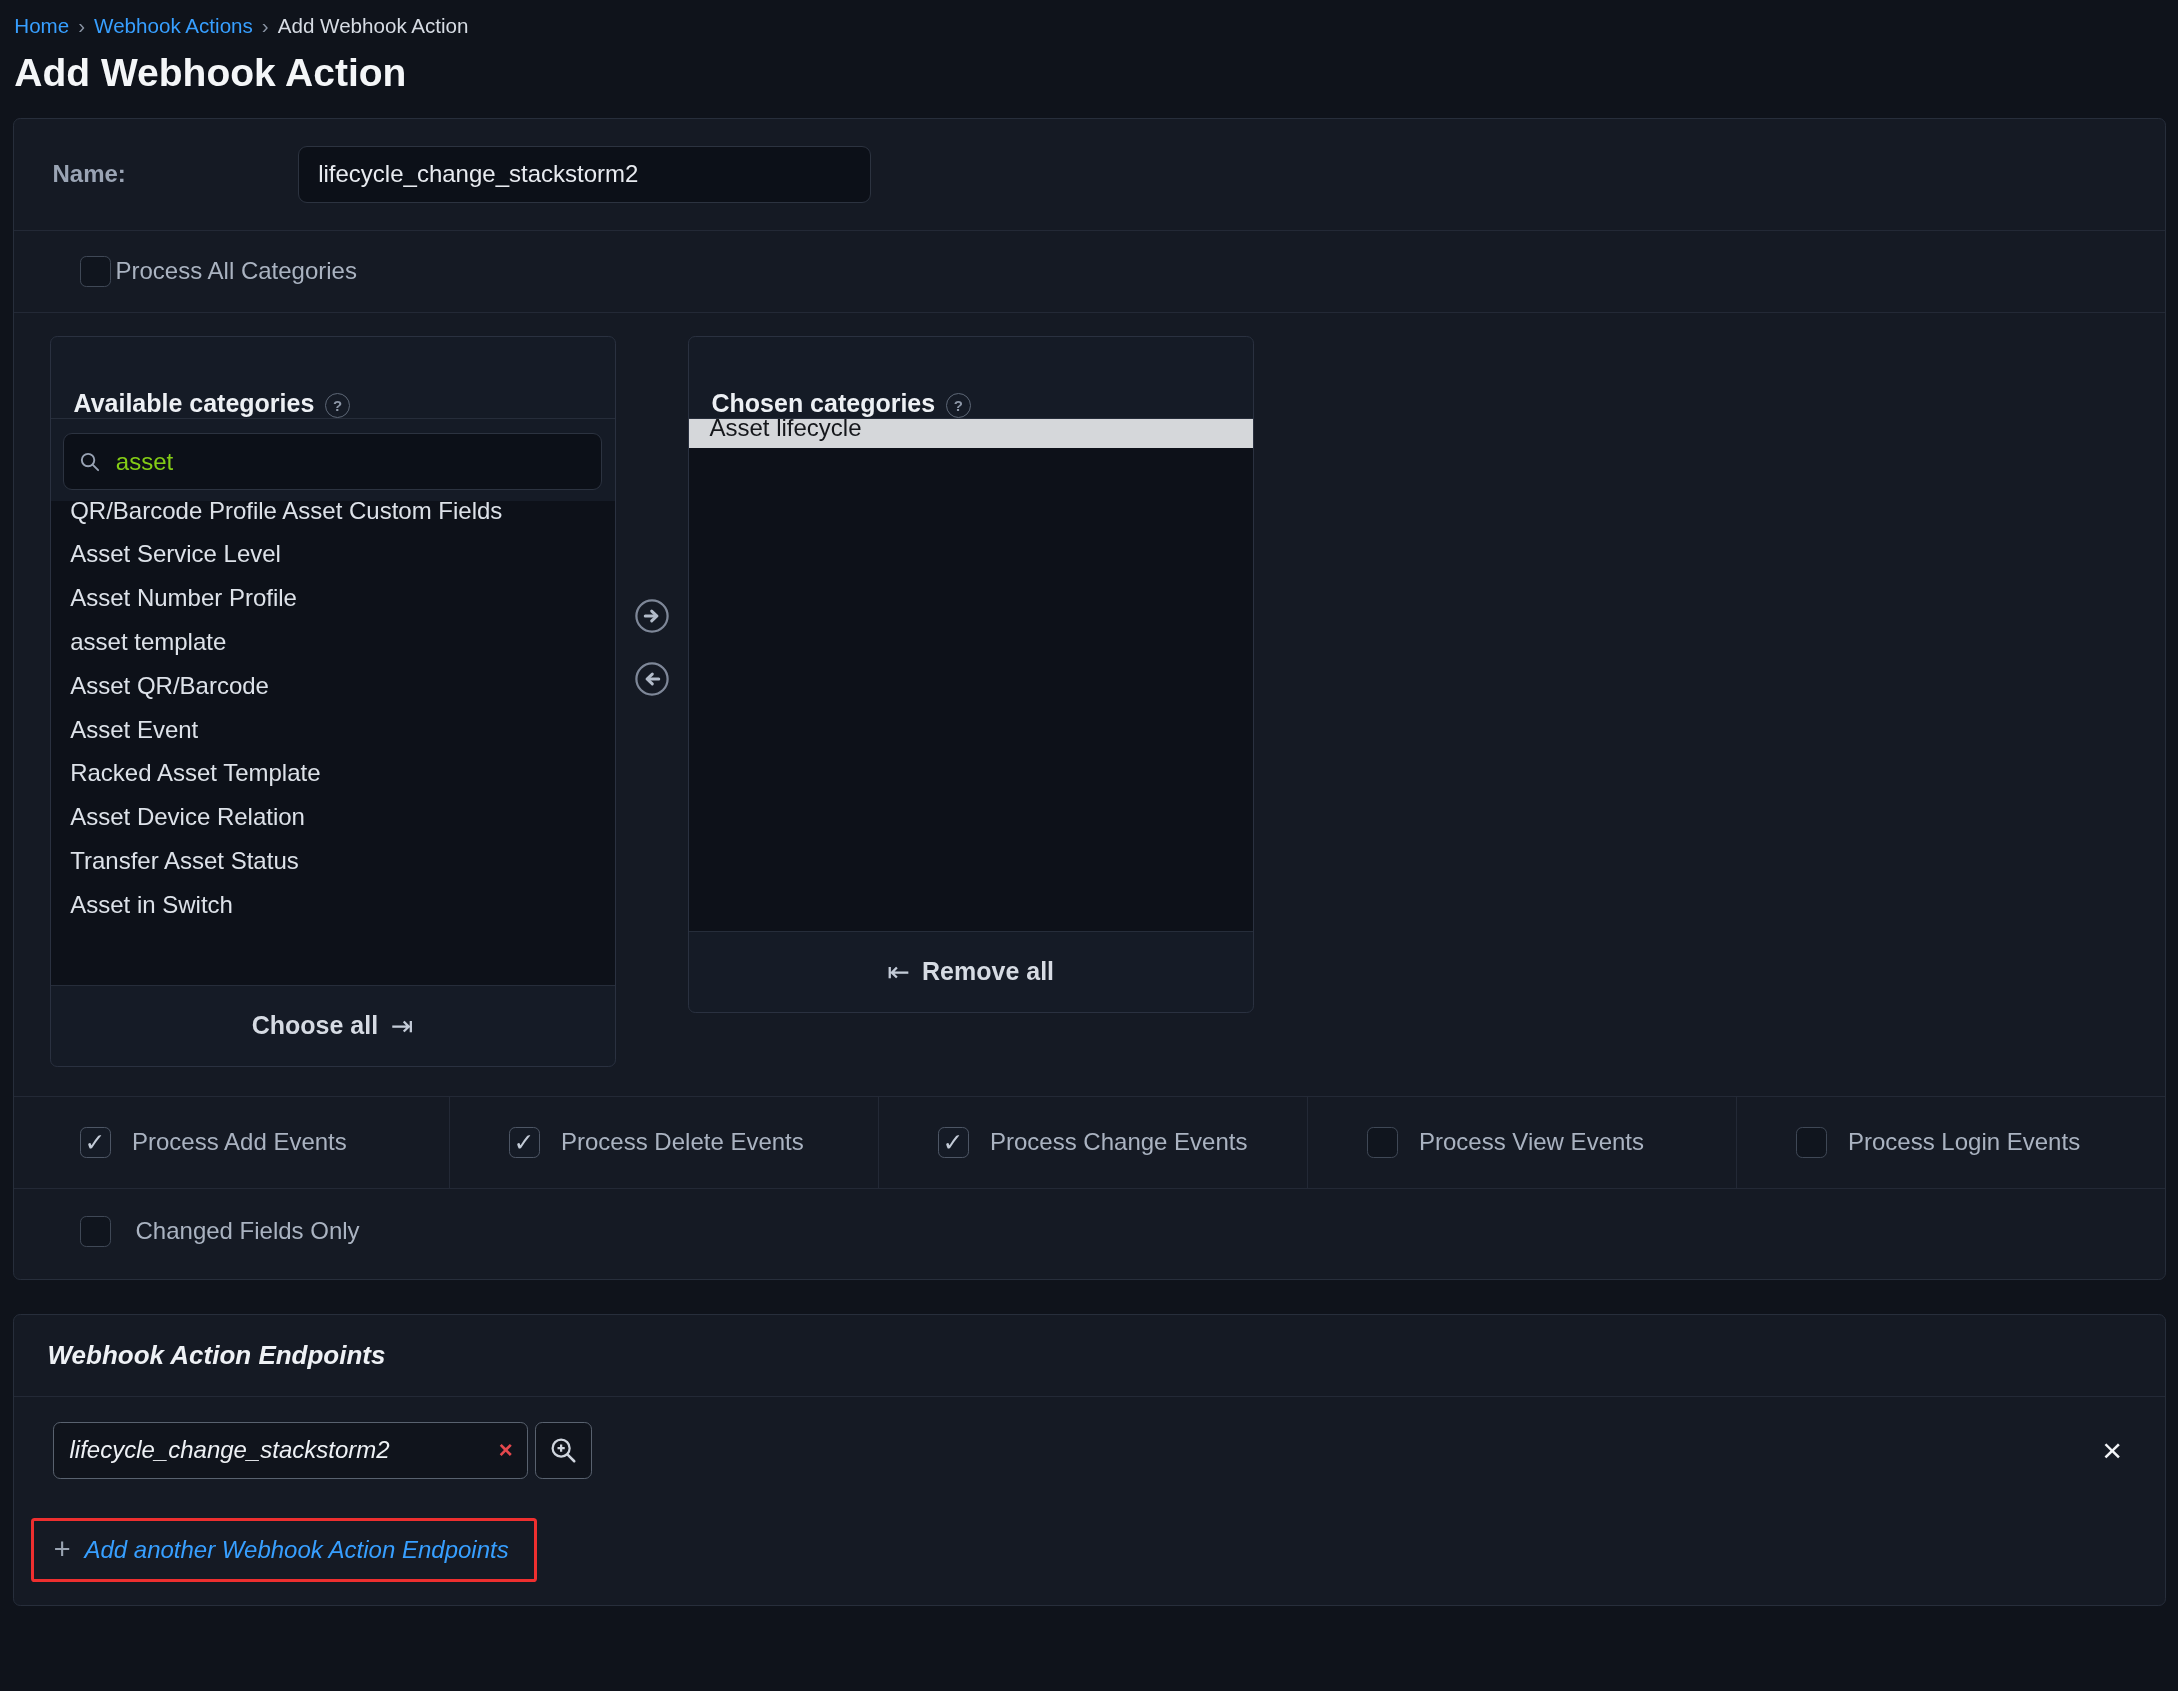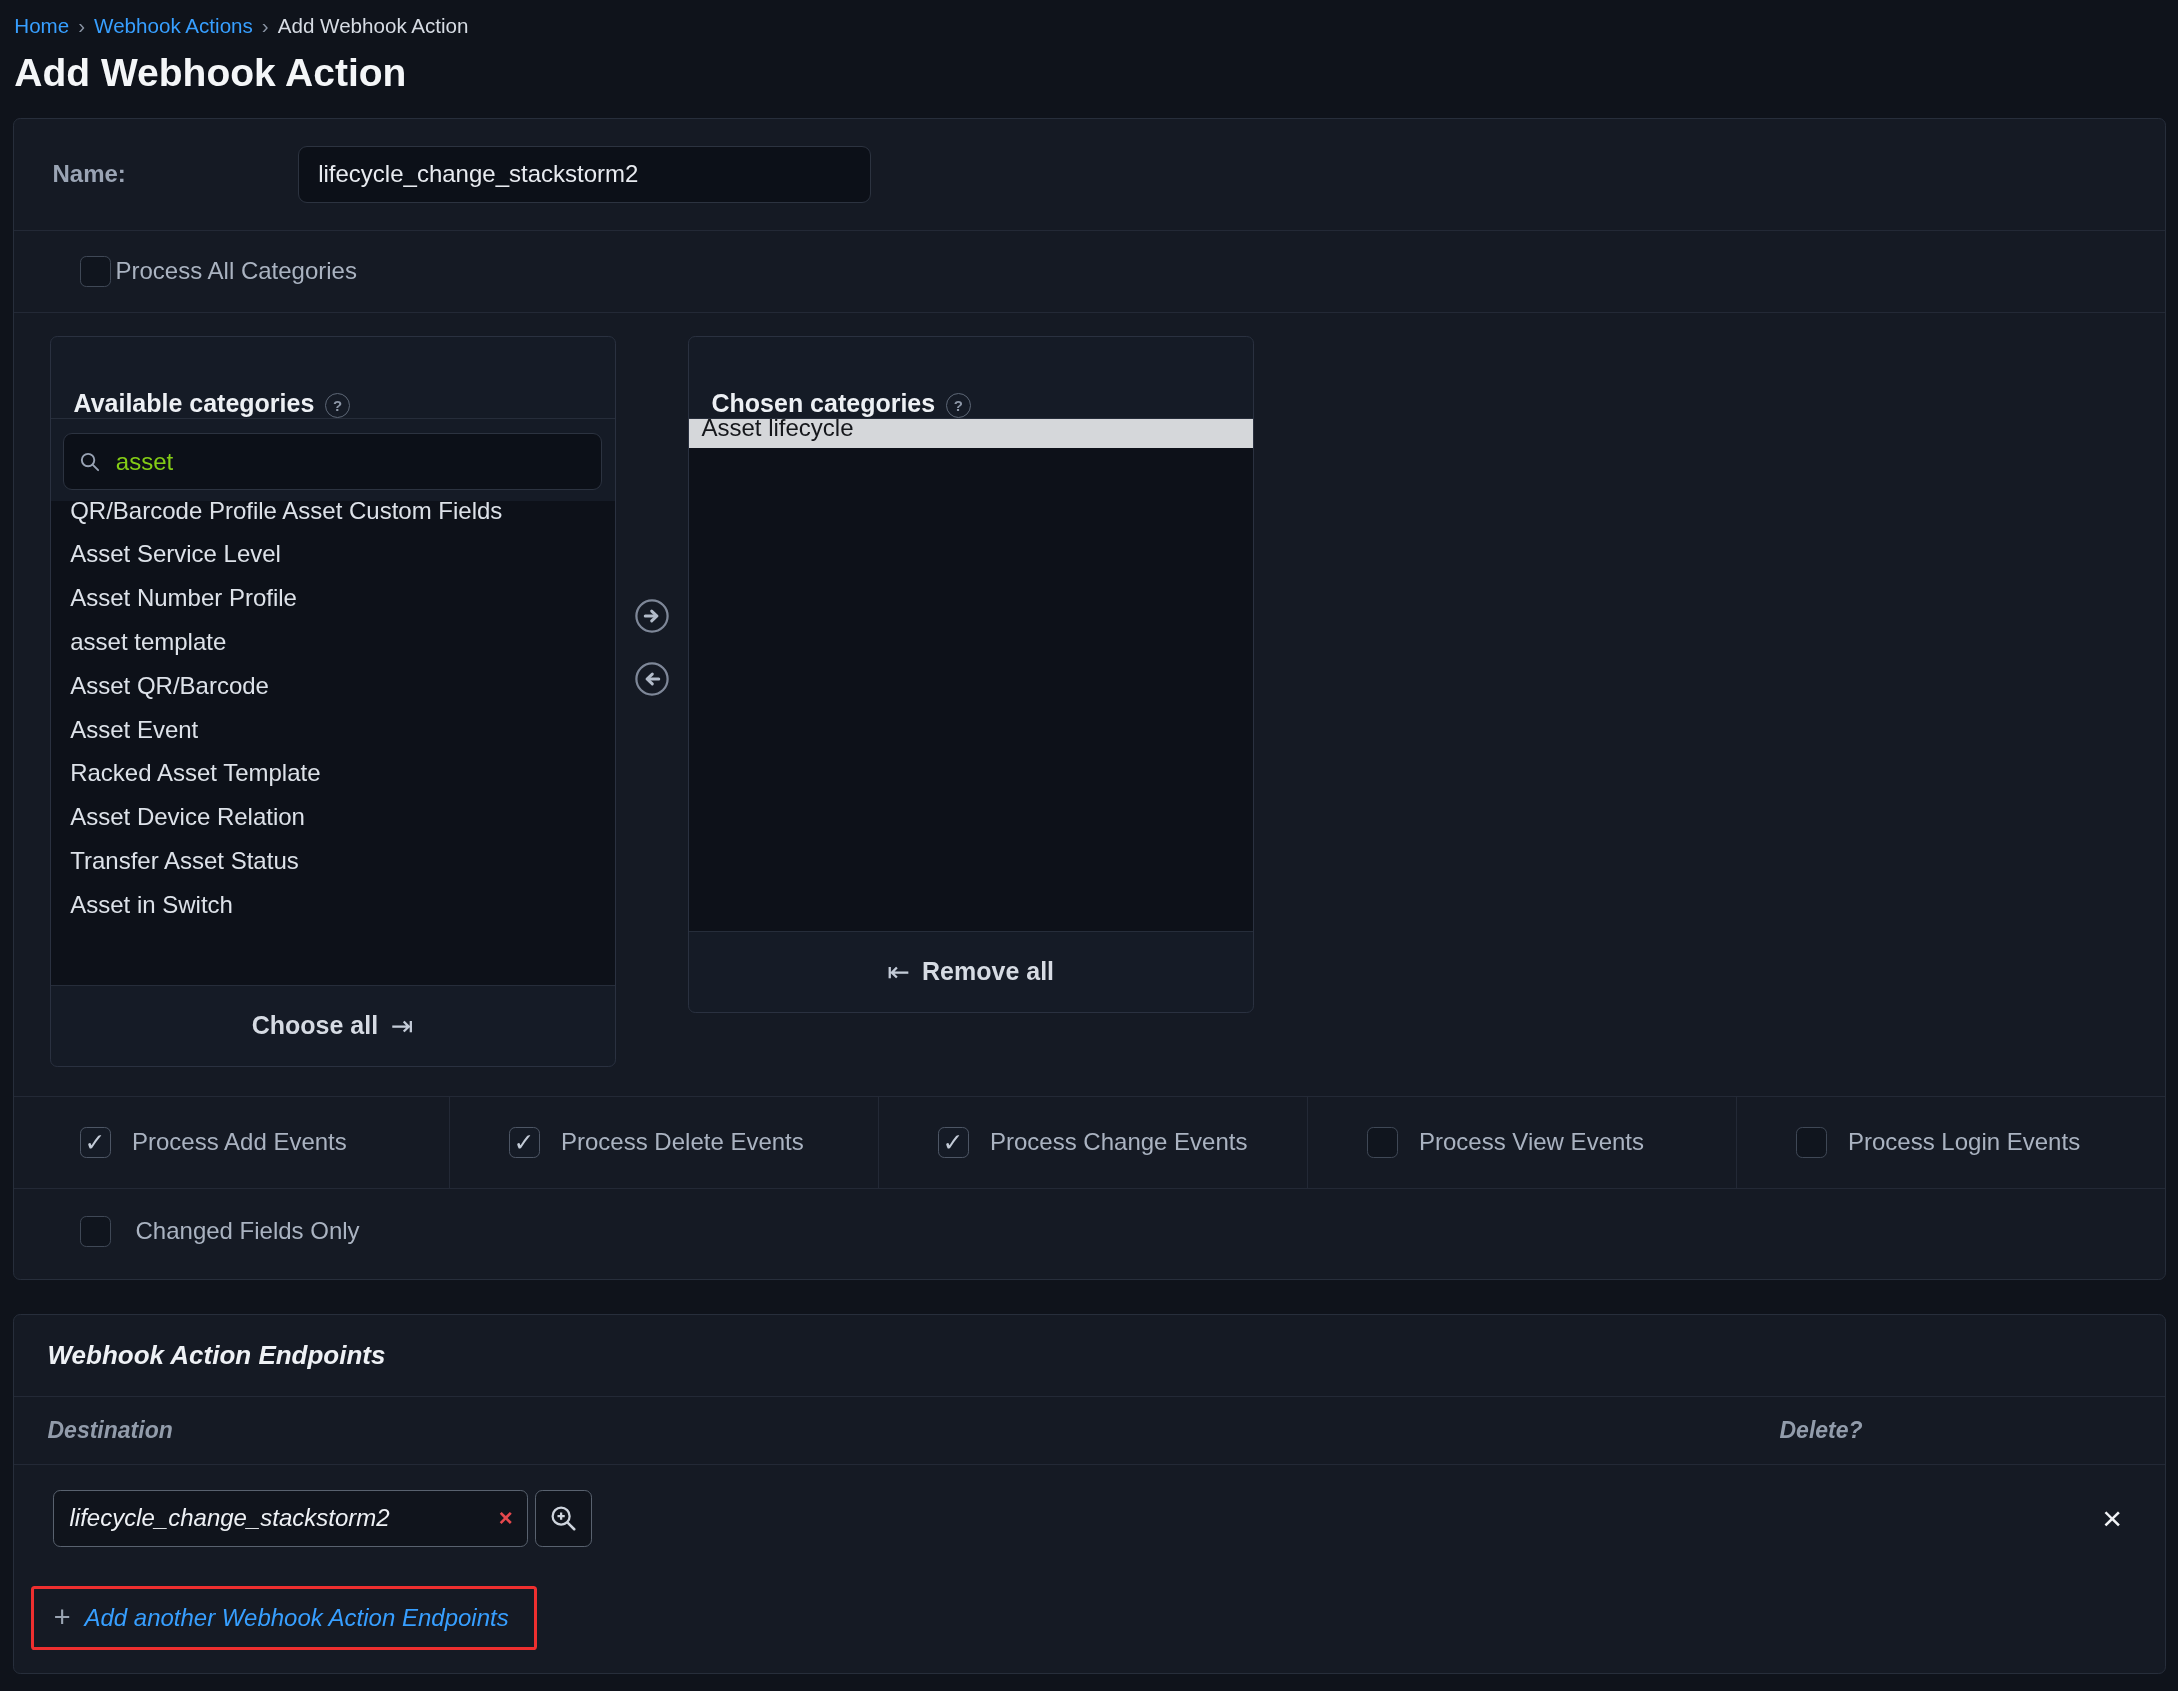--- a/index.html
+++ b/index.html
@@ -44,21 +44,21 @@
   .listbox { width: 566px; border: 0.9px solid #2a3140; border-radius: 7.2px; background: #151b26; overflow: hidden; }
   .listbox-header { display: flex; align-items: flex-end; gap: 10.7px; padding-left: 23px; height: 82px; border-bottom: 0.9px solid #262d3a; font-size: 25px; font-weight: bold; color: #edf0f4; }
   .help { width: 25px; height: 25px; border-radius: 50%; border: 1.8px solid #5d6776; color: #8d97a7; font-size: 15px; display: flex; align-items: center; justify-content: center; font-weight: bold; cursor: pointer; flex: none; }
   .searchwrap { padding: 14.3px 12.5px 10.7px 12.5px; }
   .search { display: flex; align-items: center; gap: 12.5px; height: 57px; background: #0c1018; border: 0.9px solid #2c3340; border-radius: 9px; padding: 0 14.3px; }
   .search input { flex: 1; background: transparent; border: none; outline: none; color: #84cc16; font-size: 24px; min-width: 0; }
   .optlist { height: 484px; background: #0d1119; overflow: hidden; font-size: 24px; color: #dde2e9; }
   .optlist .opt { padding: 5.4px 0 5.4px 19.7px; line-height: 33px; white-space: nowrap; cursor: pointer; }
   .optlist .opt:first-child { margin-top: -12.5px; }
   .optlist.chosen-list { height: 512px; }
-  .opt.selected { background: var(--selection-bg, #d5d7da); color: var(--selection-text, #15171b); padding-top: 4.5px; padding-bottom: 4.5px; padding-left: 13px; }
+  .opt.selected { background: var(--selection-bg, #d5d7da); color: var(--selection-text, #15171b); padding-top: 4.5px; padding-bottom: 4.5px; padding-left: 21px; }
   .listbox-footer { height: 81px; border-top: 0.9px solid #262d3a; display: flex; align-items: center; justify-content: center; gap: 12.5px; font-size: 25px; font-weight: bold; color: #d6dbe3; cursor: pointer; }
   .arrow-glyph { font-size: 27px; color: #c3cbd7; font-weight: normal; }
   .middlecol { width: 72px; display: flex; flex-direction: column; align-items: center; gap: 27px; padding-top: 262px; }
   .circlebtn { width: 36px; height: 36px; cursor: pointer; background: none; border: none; padding: 0; }
 
   
   .row-events { display: flex; border-bottom: 0.9px solid #232936; }
   .event-cell { flex: 1; display: flex; align-items: center; gap: 21.5px; padding: 30px 0 30px 59px; font-size: 24px; color: #aab3c1; }
   .event-cell:first-child { padding-left: 66px; }
   .event-cell + .event-cell { border-left: 0.9px solid #232936; }
@@ -211,24 +211,20 @@
   <div class="row-changed">
     <span class="cb"></span>
     <span>Changed Fields Only</span>
   </div>
 
 </div>
 
 <div class="panel panel-endpoints">
   <div class="endpoints-header">Webhook Action Endpoints</div>
 
-  <div class="endpoints-cols">
-    <div class="col-dest">Destination</div>
-    <div class="col-del">Delete?</div>
-  </div>
 
   <div class="endpoint-row">
     <div class="dest-wrap">
       <div class="select-box">
         <span class="select-text">lifecycle_change_stackstorm2</span>
         <span class="red-x">×</span>
       </div>
       <div class="mag-btn">
         <svg width="30" height="30" viewBox="0 0 24 24">
             <circle cx="10.5" cy="10.5" r="6.8" fill="none" stroke="#cfd5de" stroke-width="1.8"></circle>

